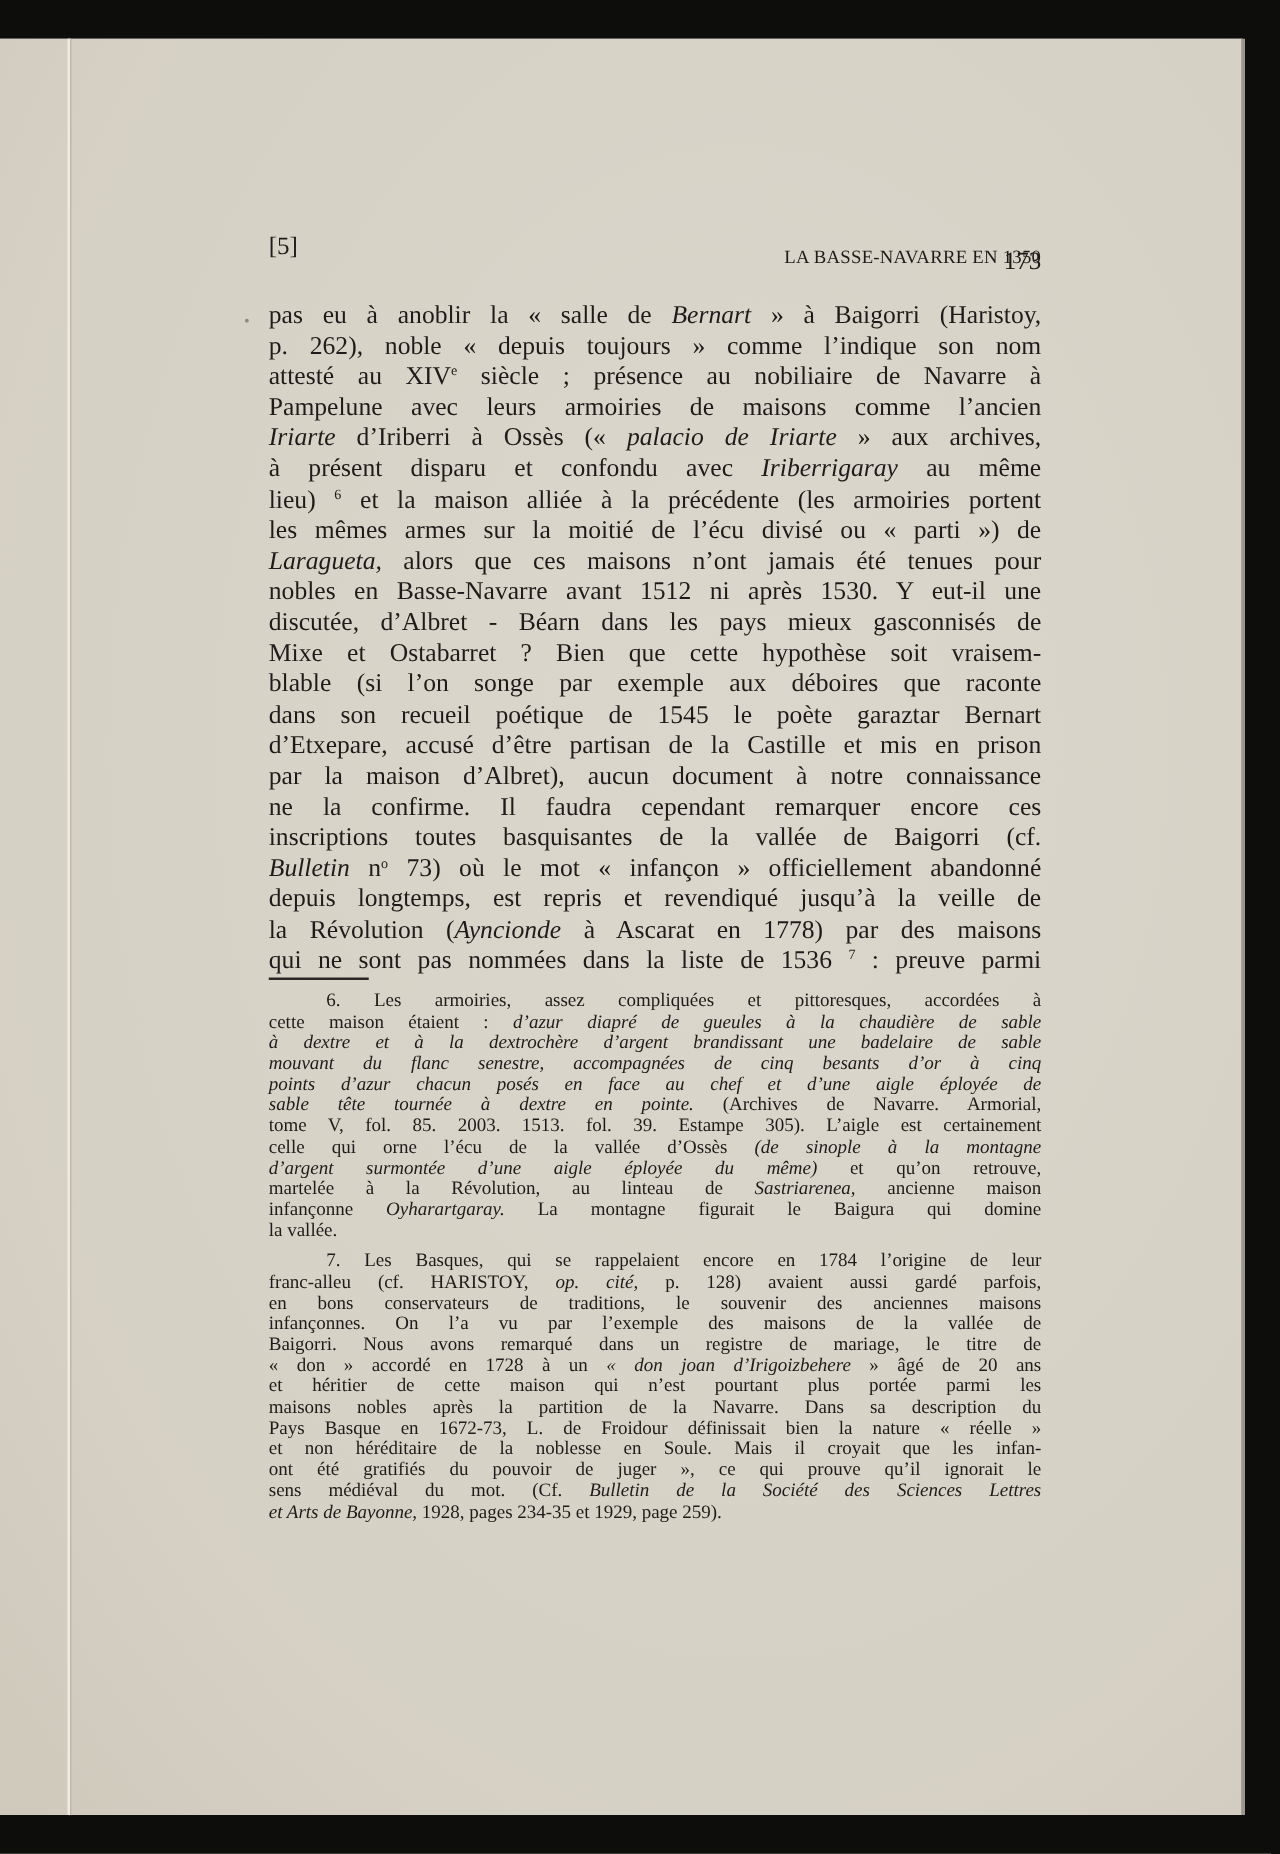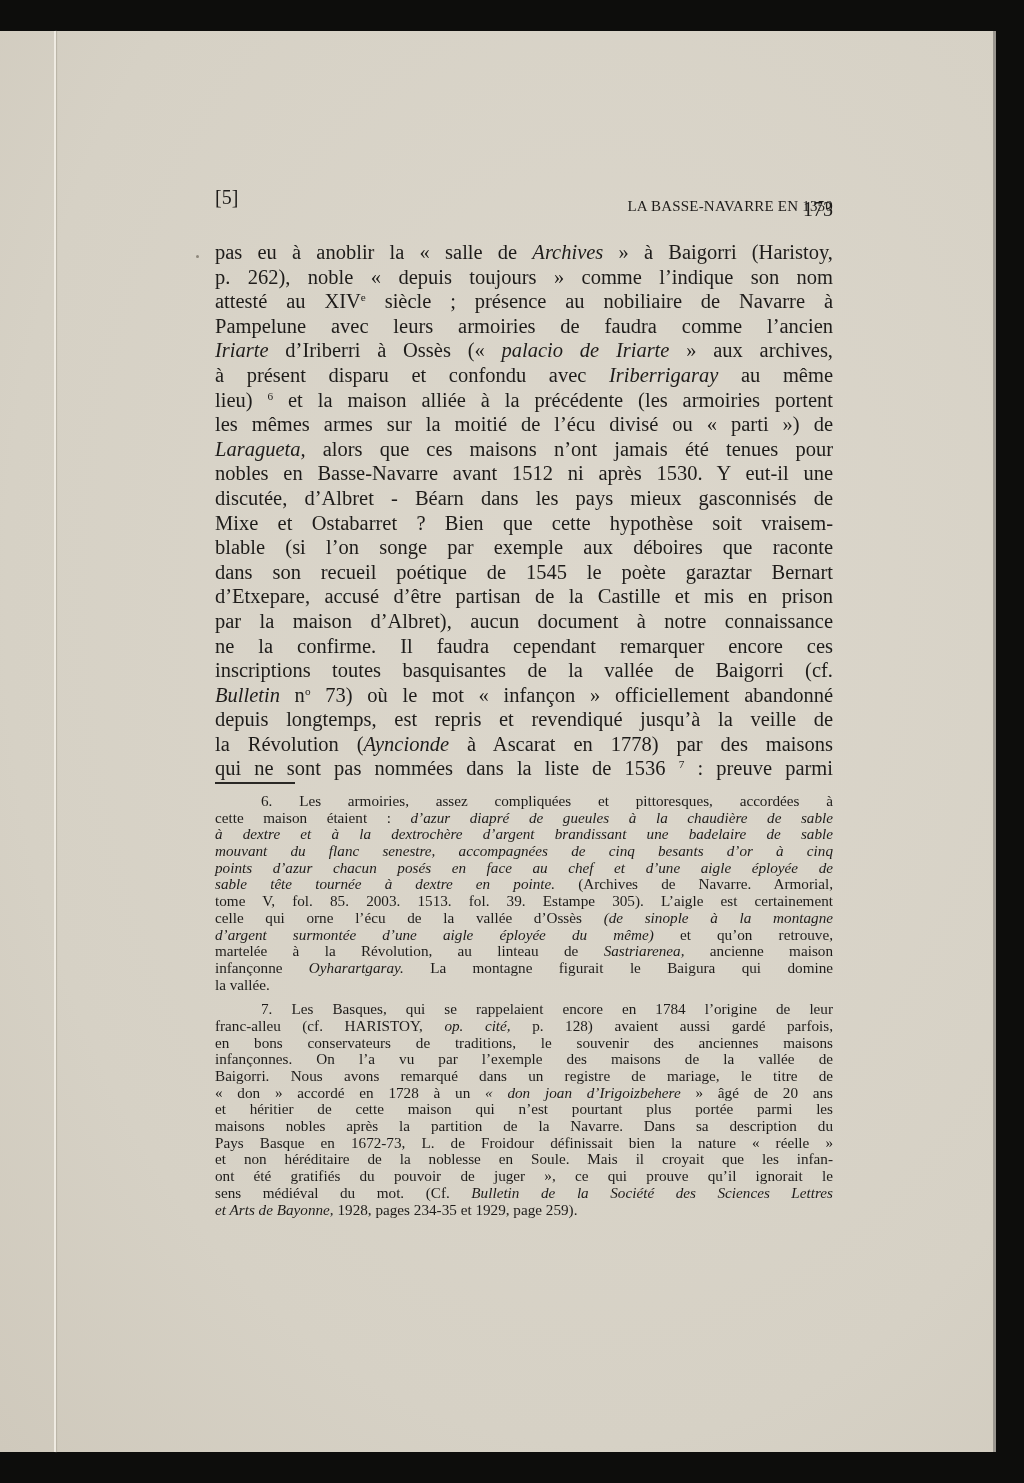--- a/index.html
+++ b/index.html
@@ -60,24 +60,24 @@
 <div class="page-edge"></div>
 <div class="speck" style="left:196px;top:255px;"></div>
 
 <div class="header">
   <span class="num-left">[5]</span>
   <span class="title">LA BASSE-NAVARRE EN 1350</span>
   <span class="num-right">173</span>
 </div>
 
 <div class="body-text" id="body-text">
-    <span class="line ">pas eu à anoblir la « salle de <i>Archives</i> » à Baigorri (Haristoy,</span>
+    <span class="line ">pas eu à anoblir la « salle de <i>Bernart</i> » à Baigorri (Haristoy,</span>
     <span class="line ">p. 262), noble « depuis toujours » comme l’indique son nom</span>
     <span class="line ">attesté au XIV<sup>e</sup> siècle ; présence au nobiliaire de Navarre à</span>
-    <span class="line ">Pampelune avec leurs armoiries de faudra comme l’ancien</span>
+    <span class="line ">Pampelune avec leurs armoiries de maisons comme l’ancien</span>
     <span class="line "><i>Iriarte</i> d’Iriberri à Ossès (« <i>palacio de Iriarte</i> » aux archives,</span>
     <span class="line ">à présent disparu et confondu avec <i>Iriberrigaray</i> au même</span>
     <span class="line ">lieu) <sup>6</sup> et la maison alliée à la précédente (les armoiries portent</span>
     <span class="line ">les mêmes armes sur la moitié de l’écu divisé ou « parti ») de</span>
     <span class="line "><i>Laragueta,</i> alors que ces maisons n’ont jamais été tenues pour</span>
     <span class="line ">nobles en Basse-Navarre avant 1512 ni après 1530. Y eut-il une</span>
     <span class="line ">discutée, d’Albret - Béarn dans les pays mieux gasconnisés de</span>
     <span class="line ">Mixe et Ostabarret ? Bien que cette hypothèse soit vraisem-</span>
     <span class="line ">blable (si l’on songe par exemple aux déboires que raconte</span>
     <span class="line ">dans son recueil poétique de 1545 le poète garaztar Bernart</span>

